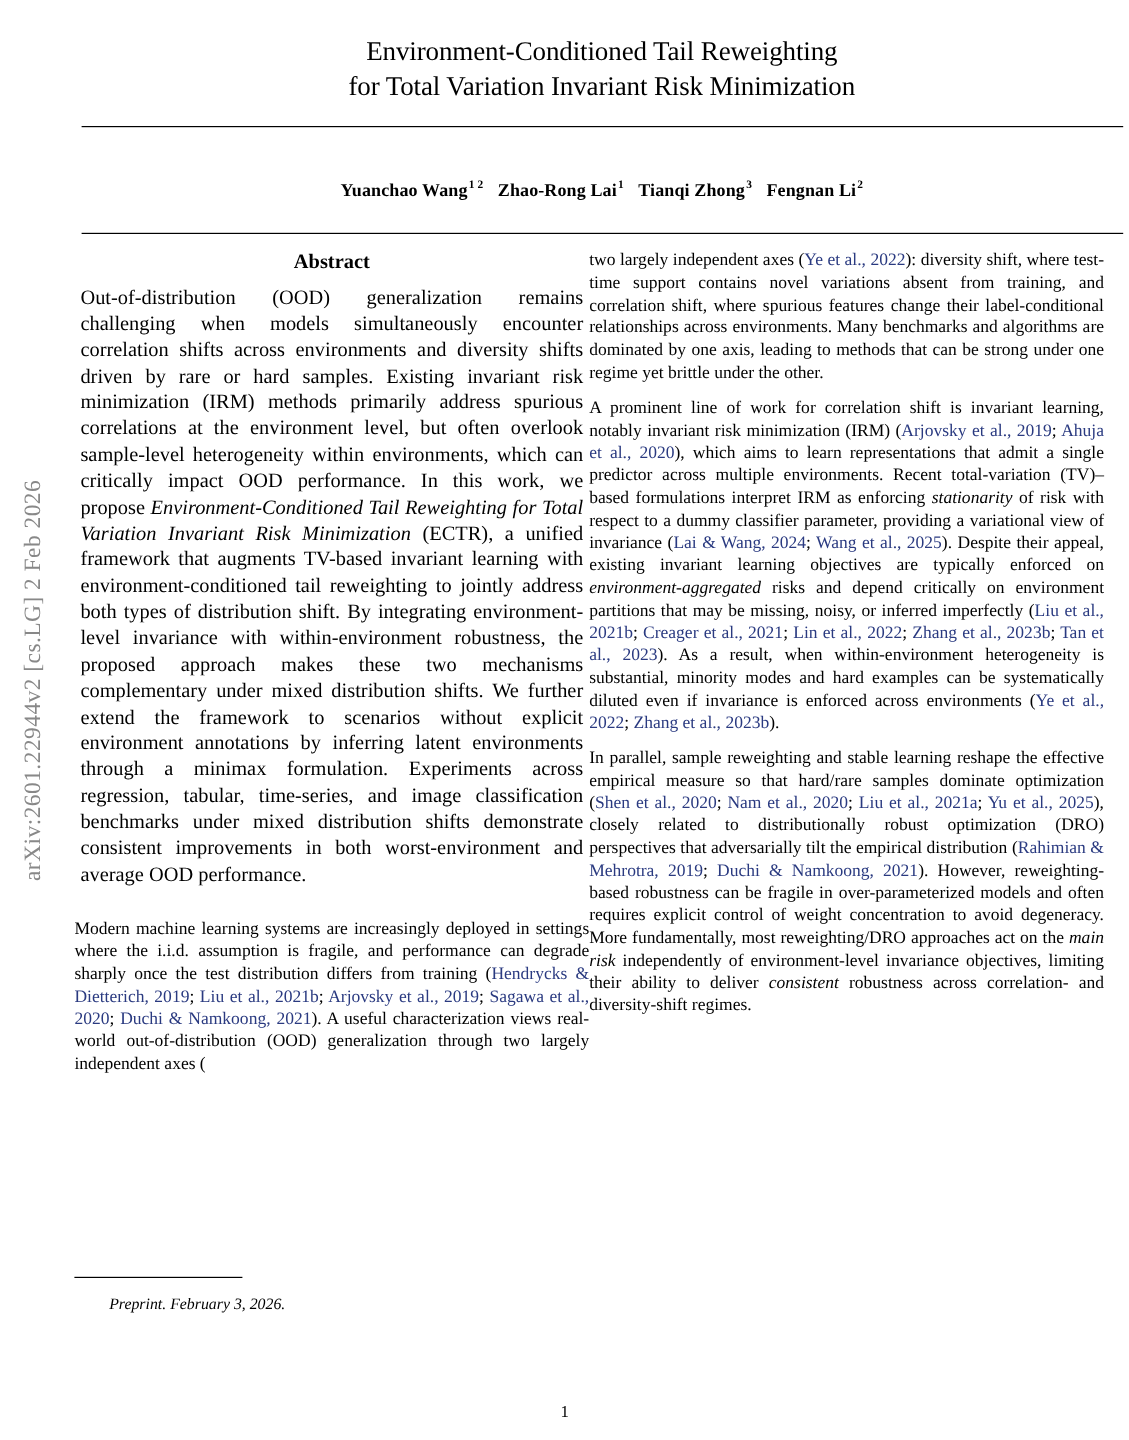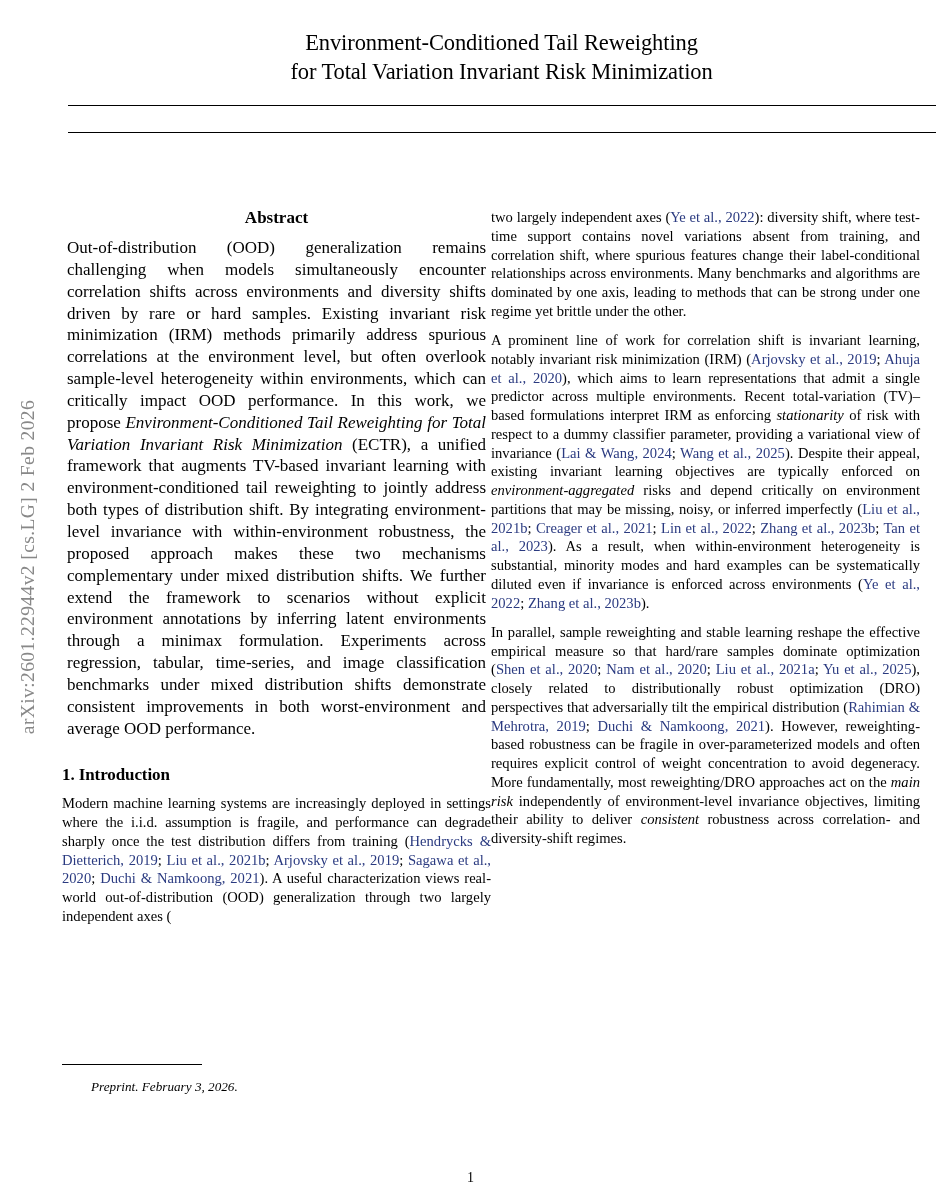--- a/index.html
+++ b/index.html
@@ -173,34 +173,36 @@
 
 <div class="page">
 
   <div class="title-block">
     <h1 class="paper-title">
       <span>Environment-Conditioned Tail Reweighting</span><br>
       <span>for Total Variation Invariant Risk Minimization</span>
     </h1>
     <div class="title-rule"></div>
 
+    <div class="authors">
+      <span><span>Yuanchao Wang</span><sup>1 2</sup></span><span class="author-gap"></span><span><span>Zhao-Rong Lai</span><sup>1</sup></span><span class="author-gap"></span><span><span>Tianqi Zhong</span><sup>3</sup></span><span class="author-gap"></span><span><span>Fengnan Li</span><sup>2</sup></span>
+    </div>
 
     <div class="authors-rule"></div>
   </div>
 
   <div class="columns">
 
     <div class="col">
 
       <div class="abstract-heading">Abstract</div>
 
       <div class="abstract-body"><span>Out-of-distribution (OOD) generalization remains challenging when models simultaneously encounter correlation shifts across environments and diversity shifts driven by rare or hard samples. Existing invariant risk minimization (IRM) methods primarily address spurious correlations at the environment level, but often overlook sample-level heterogeneity within environments, which can critically impact OOD performance. In this work, we propose </span><span class="it">Environment-Conditioned Tail Reweighting for Total Variation Invariant Risk Minimization</span><span> (ECTR), a unified framework that augments TV-based invariant learning with environment-conditioned tail reweighting to jointly address both types of distribution shift. By integrating environment-level invariance with within-environment robustness, the proposed approach makes these two mechanisms complementary under mixed distribution shifts. We further extend the framework to scenarios without explicit environment annotations by inferring latent environments through a minimax formulation. Experiments across regression, tabular, time-series, and image classification benchmarks under mixed distribution shifts demonstrate consistent improvements in both worst-environment and average OOD performance.</span></div>
 
       <div class="intro-heading-wrap">
-        <h2 class="section-heading">1. Introduction</h2>
 
         <p class="body"><span>Modern machine learning systems are increasingly deployed in settings where the i.i.d. assumption is fragile, and performance can degrade sharply once the test distribution differs from training (</span><span class="cite" style="color: rgb(42, 58, 128);">Hendrycks &amp; Dietterich, 2019</span><span>; </span><span class="cite" style="color: rgb(42, 58, 128);">Liu et al., 2021b</span><span>; </span><span class="cite" style="color: rgb(42, 58, 128);">Arjovsky et al., 2019</span><span>; </span><span class="cite" style="color: rgb(42, 58, 128);">Sagawa et al., 2020</span><span>; </span><span class="cite" style="color: rgb(42, 58, 128);">Duchi &amp; Namkoong, 2021</span><span>). A useful characterization views real-world out-of-distribution (OOD) generalization through two largely independent axes (</span></p>
       </div>
 
       <div class="footnote-zone">
         <div class="footnote-rule"></div>
         <p class="preprint-line">Preprint. February 3, 2026.</p>
       </div>
 
     </div>

